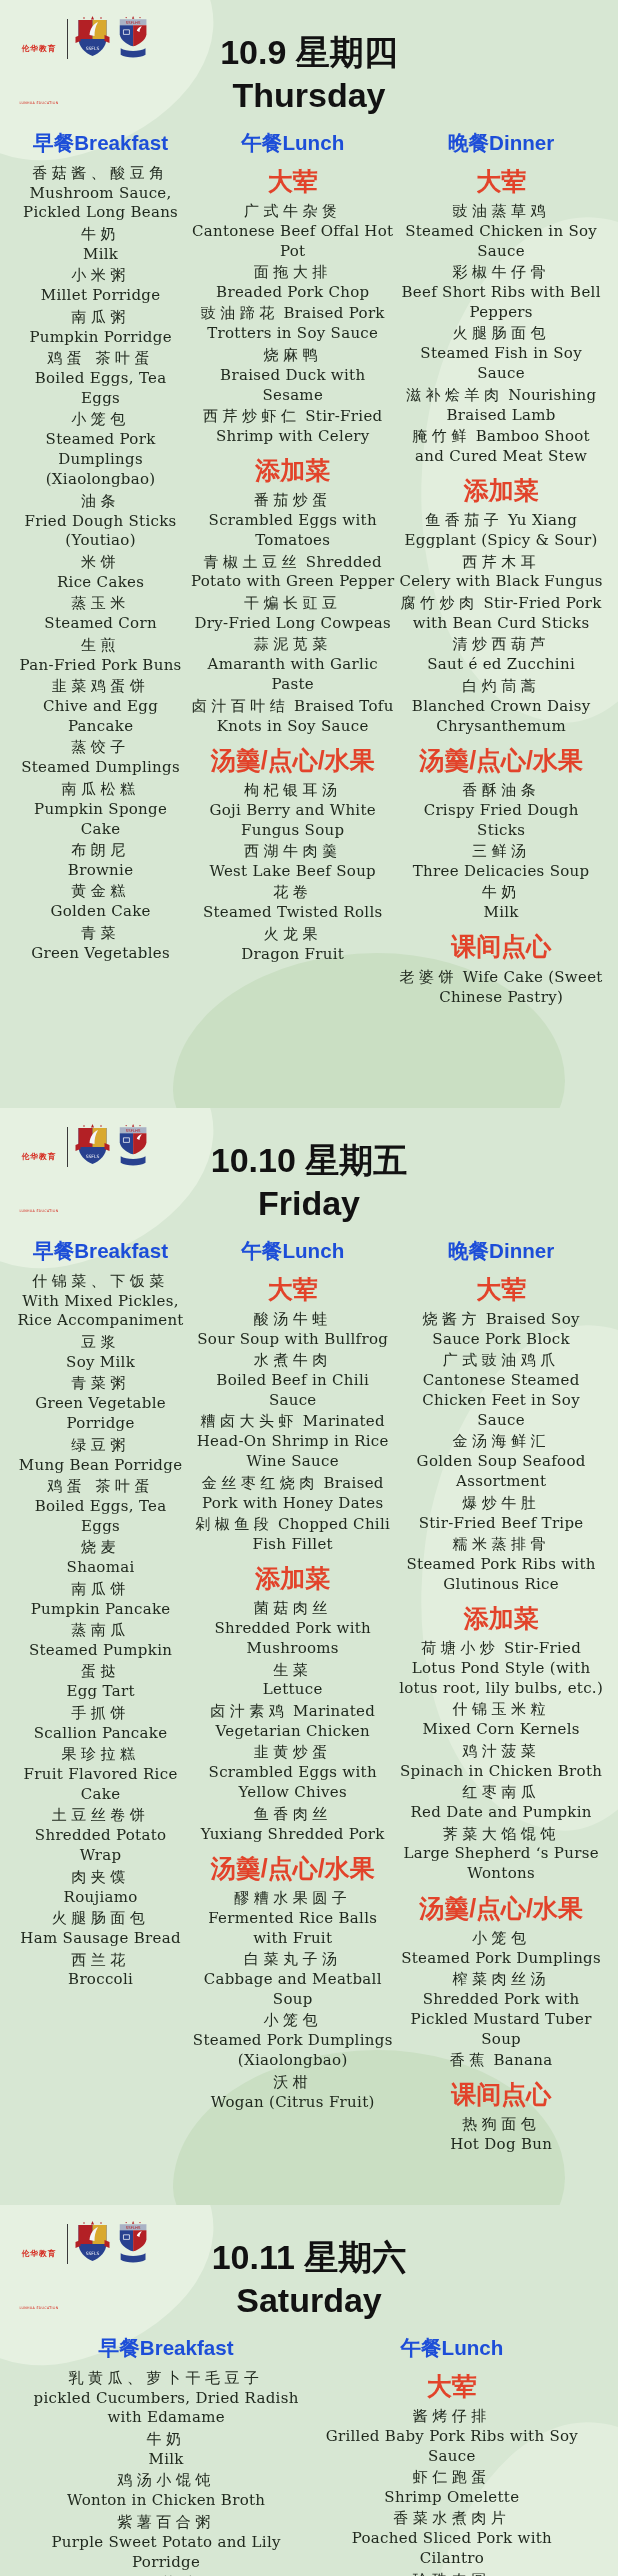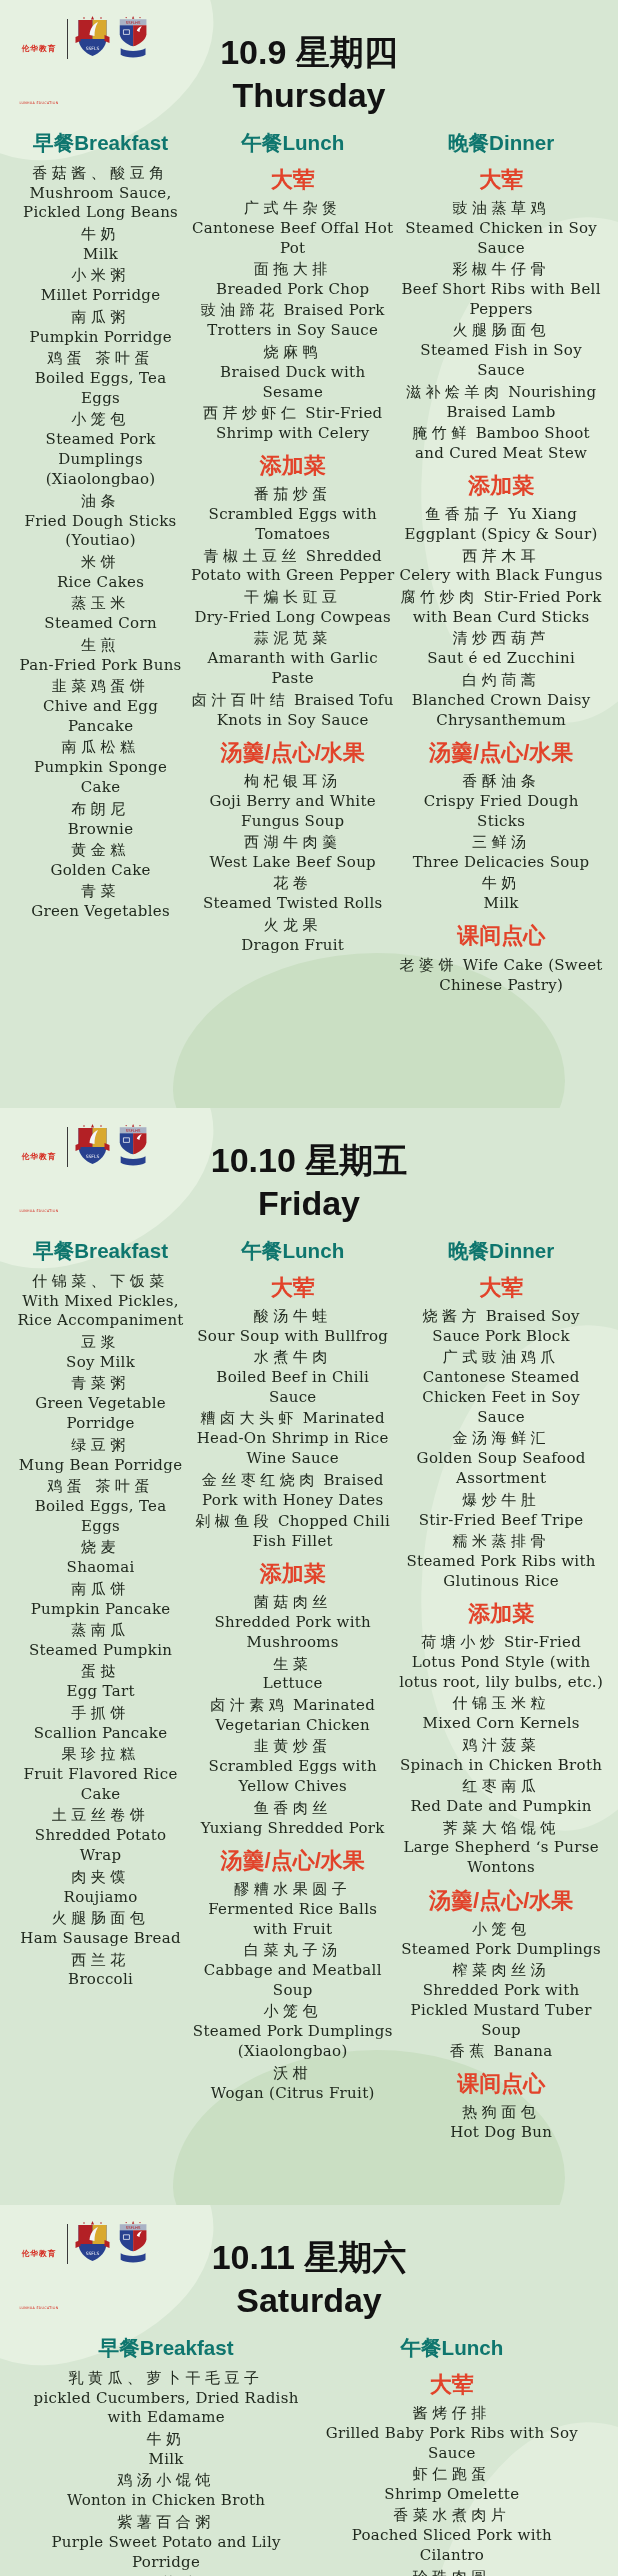--- a/index.html
+++ b/index.html
@@ -19,22 +19,22 @@
   .crest{height:46px;display:block;}
   .title-cn,.title-en{position:relative;z-index:1;text-align:center;font-family:"Liberation Sans",sans-serif;font-weight:800;color:#121212;font-size:34px;line-height:1.25;}
   .title-cn{padding-top:31px;}
   .meals{position:relative;z-index:1;display:flex;justify-content:space-between;padding:13.4px 13.4px 15.5px;}
   .meals.cols-2{justify-content:space-evenly;}
   .col{box-sizing:border-box;}
   .col.breakfast{width:29.5%;}
   .col.lunch{width:34.5%;}
   .col.dinner{width:35%;}
   .meals.cols-2 .col{width:45%;}
-  .meal-title{font-family:"Liberation Sans",sans-serif;font-weight:800;font-size:20.6px;color:#0f766e;text-align:center;margin-bottom:6.2px;letter-spacing:0;}
-  .ghead{font-family:"Liberation Sans",sans-serif;font-weight:800;font-size:22px;color:#e2432a;text-align:center;margin:7.2px 0 4.1px;}
+  .meal-title{font-family:"Liberation Sans",sans-serif;font-weight:800;font-size:20.6px;color:#1d4ed8;text-align:center;margin-bottom:6.2px;letter-spacing:0;}
+  .ghead{font-family:"Liberation Sans",sans-serif;font-weight:800;font-size:25px;color:#e2432a;text-align:center;margin:7.2px 0 4.1px;}
   .item{font-size:15px;line-height:1.33;text-align:center;color:#20291e;margin:0 0 1.5px;}
   .item .cn{font-family:"DejaVu Sans",sans-serif;letter-spacing:.30em;}
   .item .en{font-family:"DejaVu Serif",serif;letter-spacing:.02em;}
   .item.stacked .cn,.item.stacked .en{display:block;}
   .item.stacked .cn{letter-spacing:.30em;}
   .item.inline .cn,.item.inline .en{display:inline;margin-top:20px;}
 </style>
 </head>
 <body>
 
@@ -122,20 +122,24 @@
           </div>
           <div class="item stacked">
             <span class="cn">生煎</span> 
             <span class="en">Pan-Fried Pork Buns</span>
           </div>
           <div class="item stacked">
             <span class="cn">韭菜鸡蛋饼</span> 
             <span class="en">Chive and Egg Pancake</span>
           </div>
           <div class="item stacked">
+            <span class="cn">蒸饺子</span> 
+            <span class="en">Steamed Dumplings</span>
+          </div>
+          <div class="item stacked">
             <span class="cn">南瓜松糕</span> 
             <span class="en">Pumpkin Sponge Cake</span>
           </div>
           <div class="item stacked">
             <span class="cn">布朗尼</span> 
             <span class="en">Brownie</span>
           </div>
           <div class="item stacked">
             <span class="cn">黄金糕</span> 
             <span class="en">Golden Cake</span>

